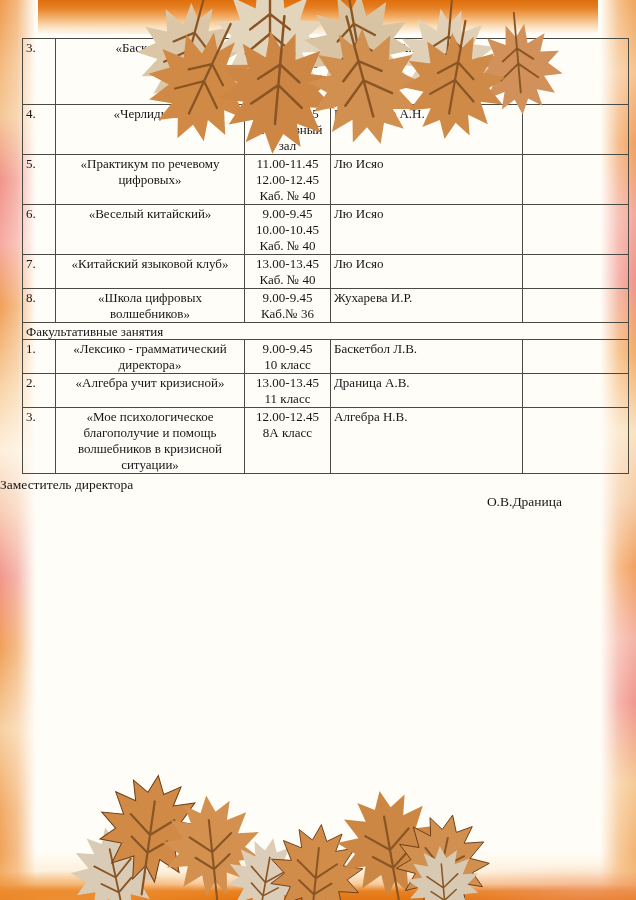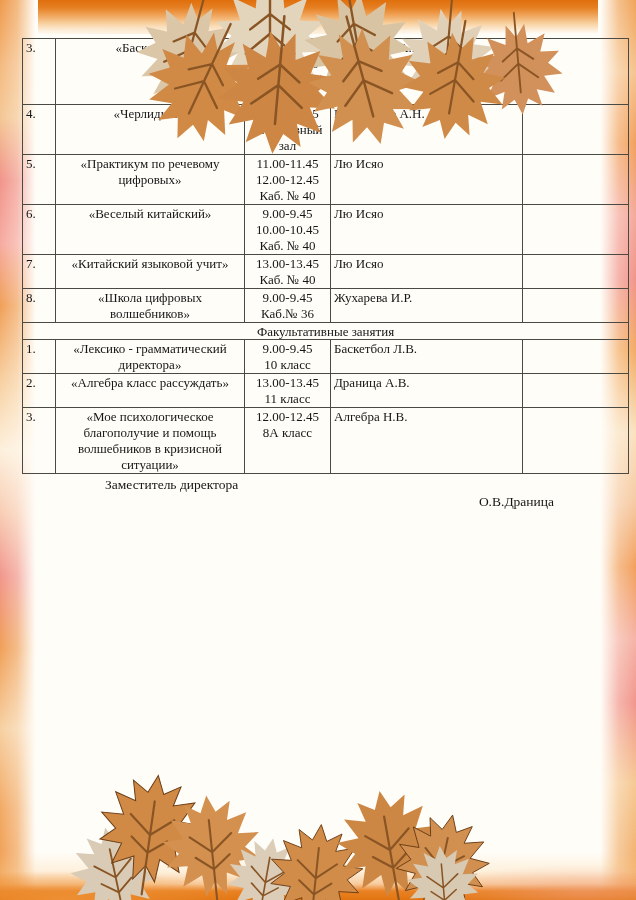--- a/index.html
+++ b/index.html
@@ -54,25 +54,25 @@
   table.schedule td{
     border:1px solid #4a4a44;
     vertical-align:top;
     padding:1px 3px 0 3px;
     overflow:hidden;
   }
   td.num{text-align:left;padding-left:5px;}
   td.name{text-align:center;white-space:pre-line;}
   td.time{text-align:center;white-space:pre-line;}
   td.teacher{text-align:left;padding-left:6px;}
-  td.section{text-align:center;line-height:15px;padding-top:0;}
+  td.section{line-height:15px;padding-top:0;}
   
   .signature{position:absolute;left:0;top:476px;width:100%;font-size:13.5px;line-height:17px;}
-  .sig-left{margin-left:105px;}
-  .sig-name{position:absolute;top:17px;right:82px;}
+  .sig-left{}
+  .sig-name{position:absolute;top:17px;right:74px;}
   
   svg.leaves{position:absolute;pointer-events:none;}
   svg.leaves-top{left:0;top:-22px;width:636px;height:192px;}
   svg.leaves-bottom{left:0;bottom:0;width:636px;height:132px;}
 </style>
 </head>
 <body>
 
 <div class="page">
 
@@ -123,21 +123,21 @@
           <td class="num">6.</td>
           <td class="name">«Веселый китайский»</td>
           <td class="time">9.00-9.45
 10.00-10.45
 Каб. № 40</td>
           <td class="teacher">Лю Исяо</td>
           <td class="notes"></td>
         </tr>
         <tr style="height: 33px;">
           <td class="num">7.</td>
-          <td class="name">«Китайский языковой учит»</td>
+          <td class="name">«Китайский языковой клуб»</td>
           <td class="time">13.00-13.45
 Каб. № 40</td>
           <td class="teacher">Лю Исяо</td>
           <td class="notes"></td>
         </tr>
         <tr style="height: 33px;">
           <td class="num">8.</td>
           <td class="name">«Школа цифровых волшебников»</td>
           <td class="time">9.00-9.45
 Каб.№ 36</td>
@@ -151,21 +151,21 @@
           <td class="num">1.</td>
           <td class="name">«Лексико - грамматический
 директора»</td>
           <td class="time">9.00-9.45
 10 класс</td>
           <td class="teacher">Баскетбол Л.В.</td>
           <td class="notes"></td>
         </tr>
         <tr style="height: 32px;">
           <td class="num">2.</td>
-          <td class="name">«Алгебра класс рассуждать»</td>
+          <td class="name">«Алгебра учит кризисной»</td>
           <td class="time">13.00-13.45
 11 класс</td>
           <td class="teacher">Драница А.В.</td>
           <td class="notes"></td>
         </tr>
         <tr style="height: 66px;">
           <td class="num">3.</td>
           <td class="name">«Мое психологическое
 благополучие и помощь
 волшебников в кризисной

